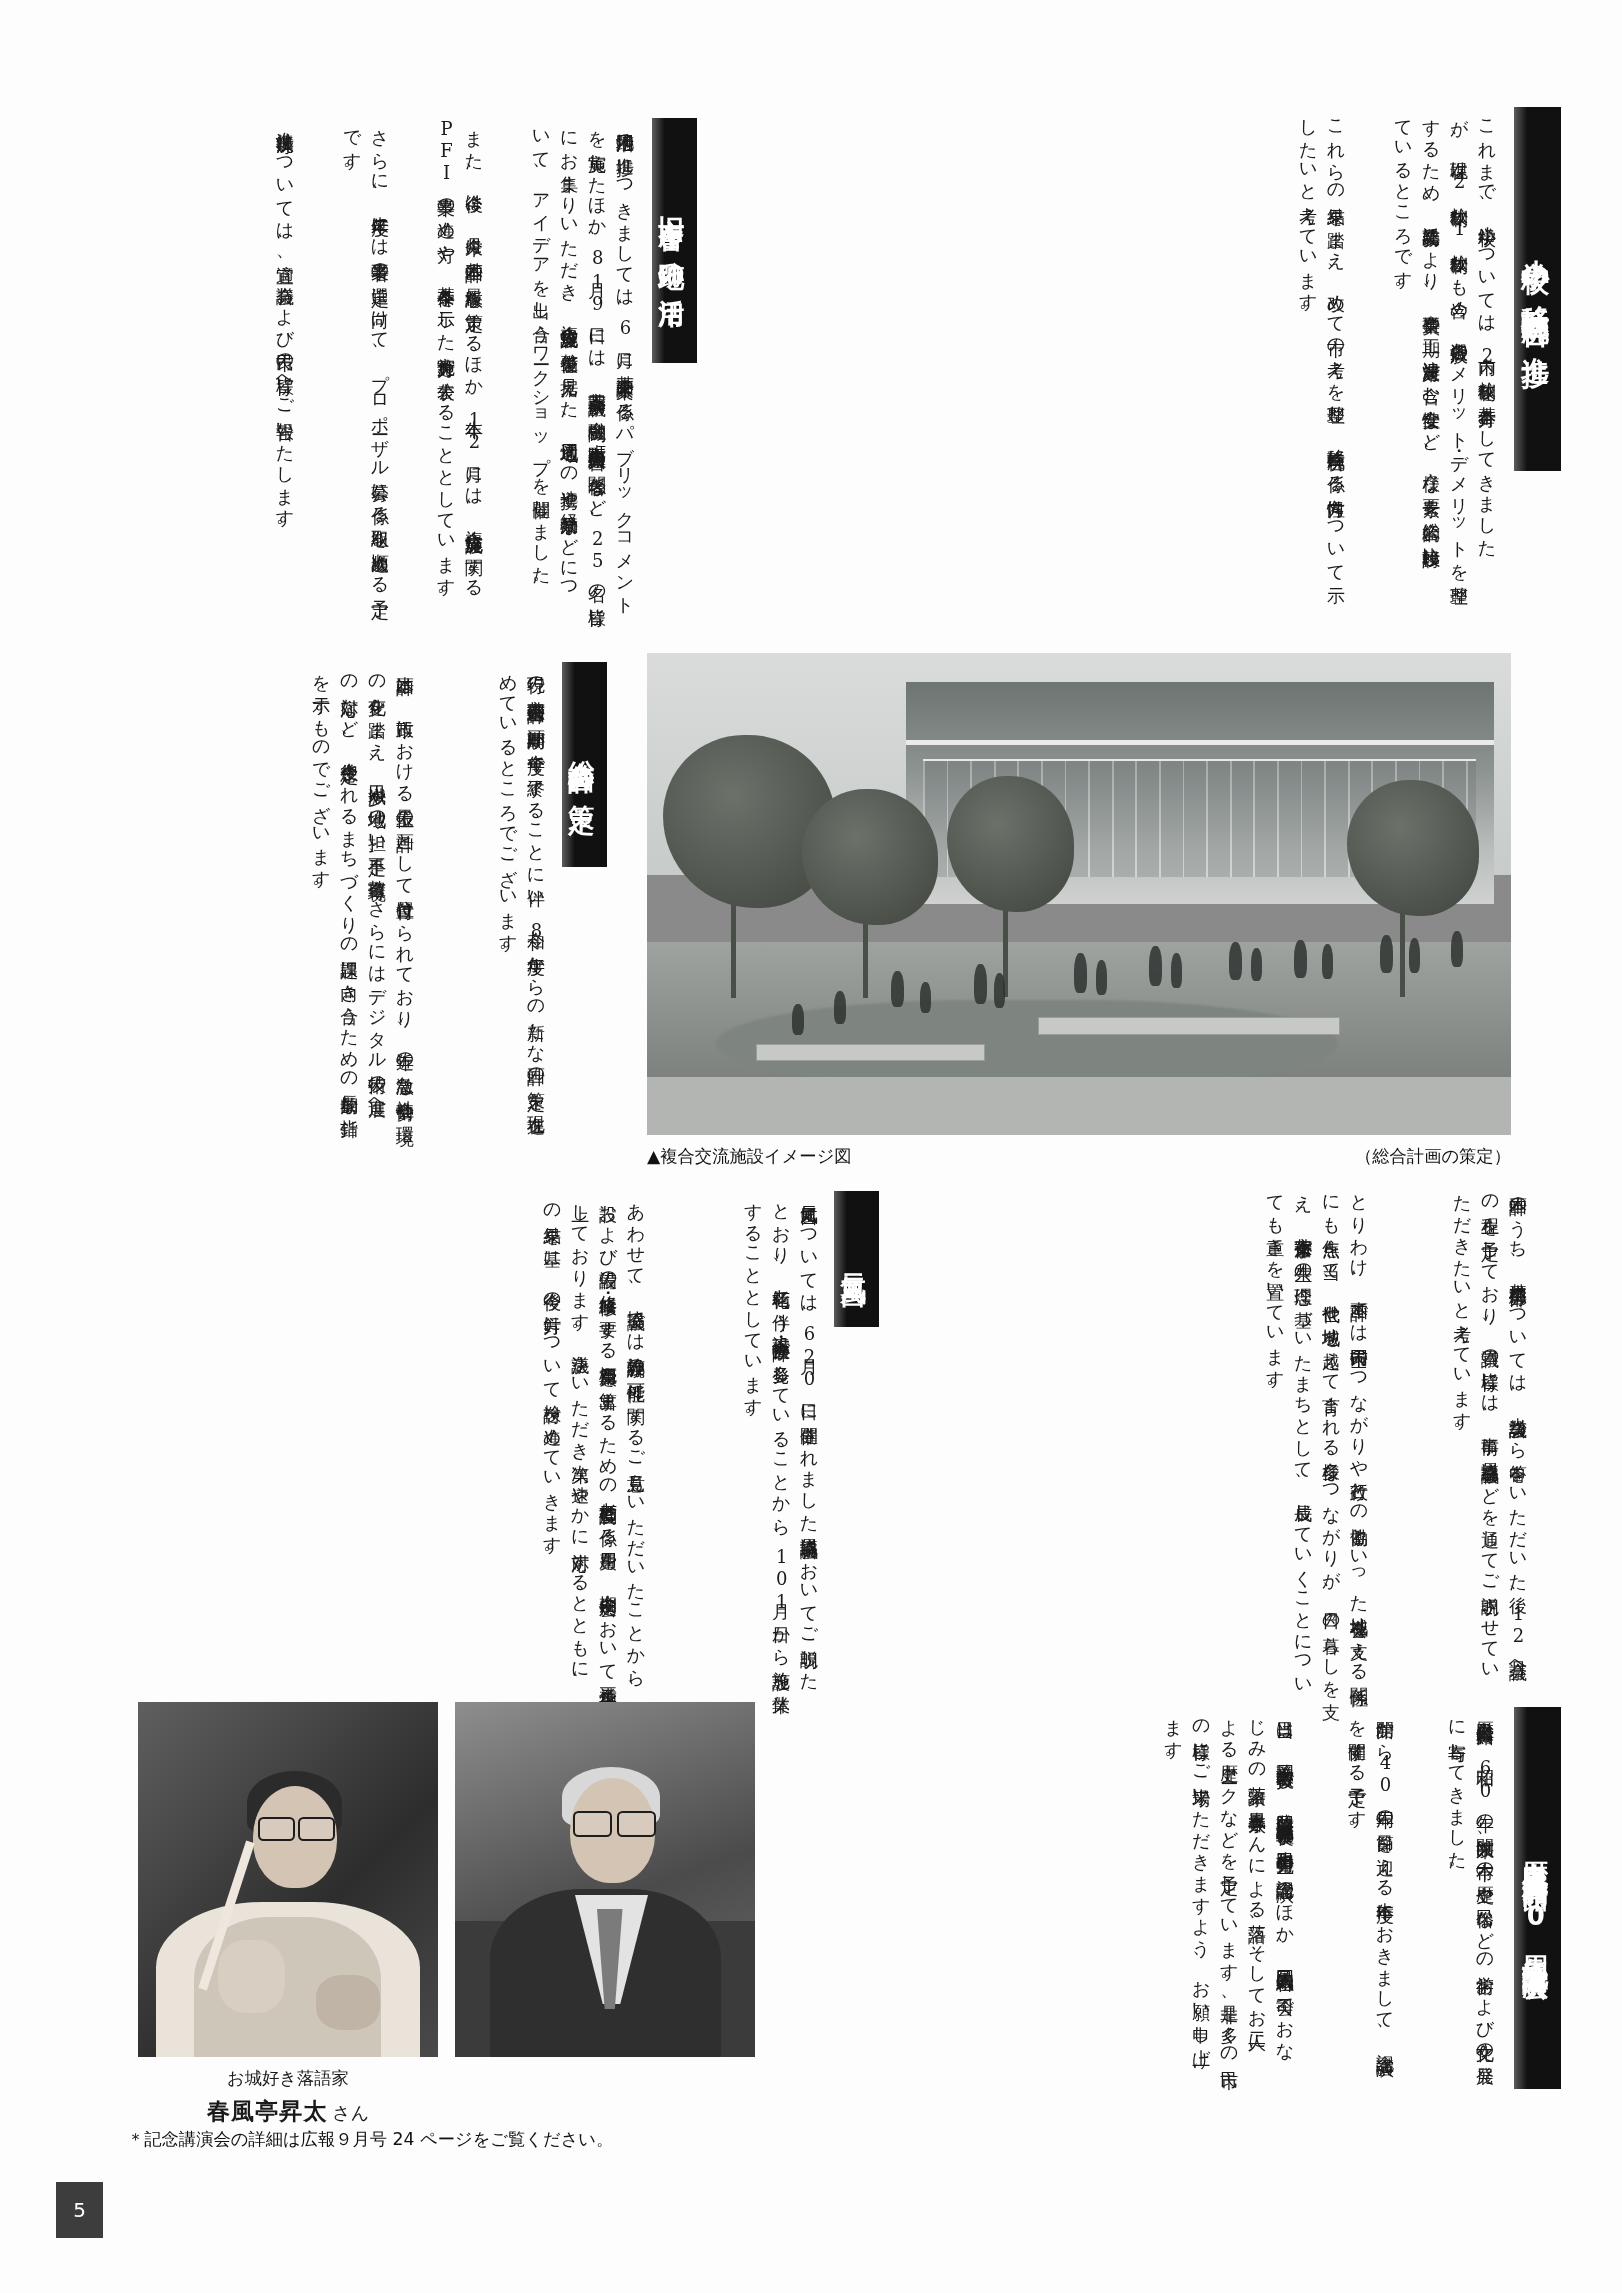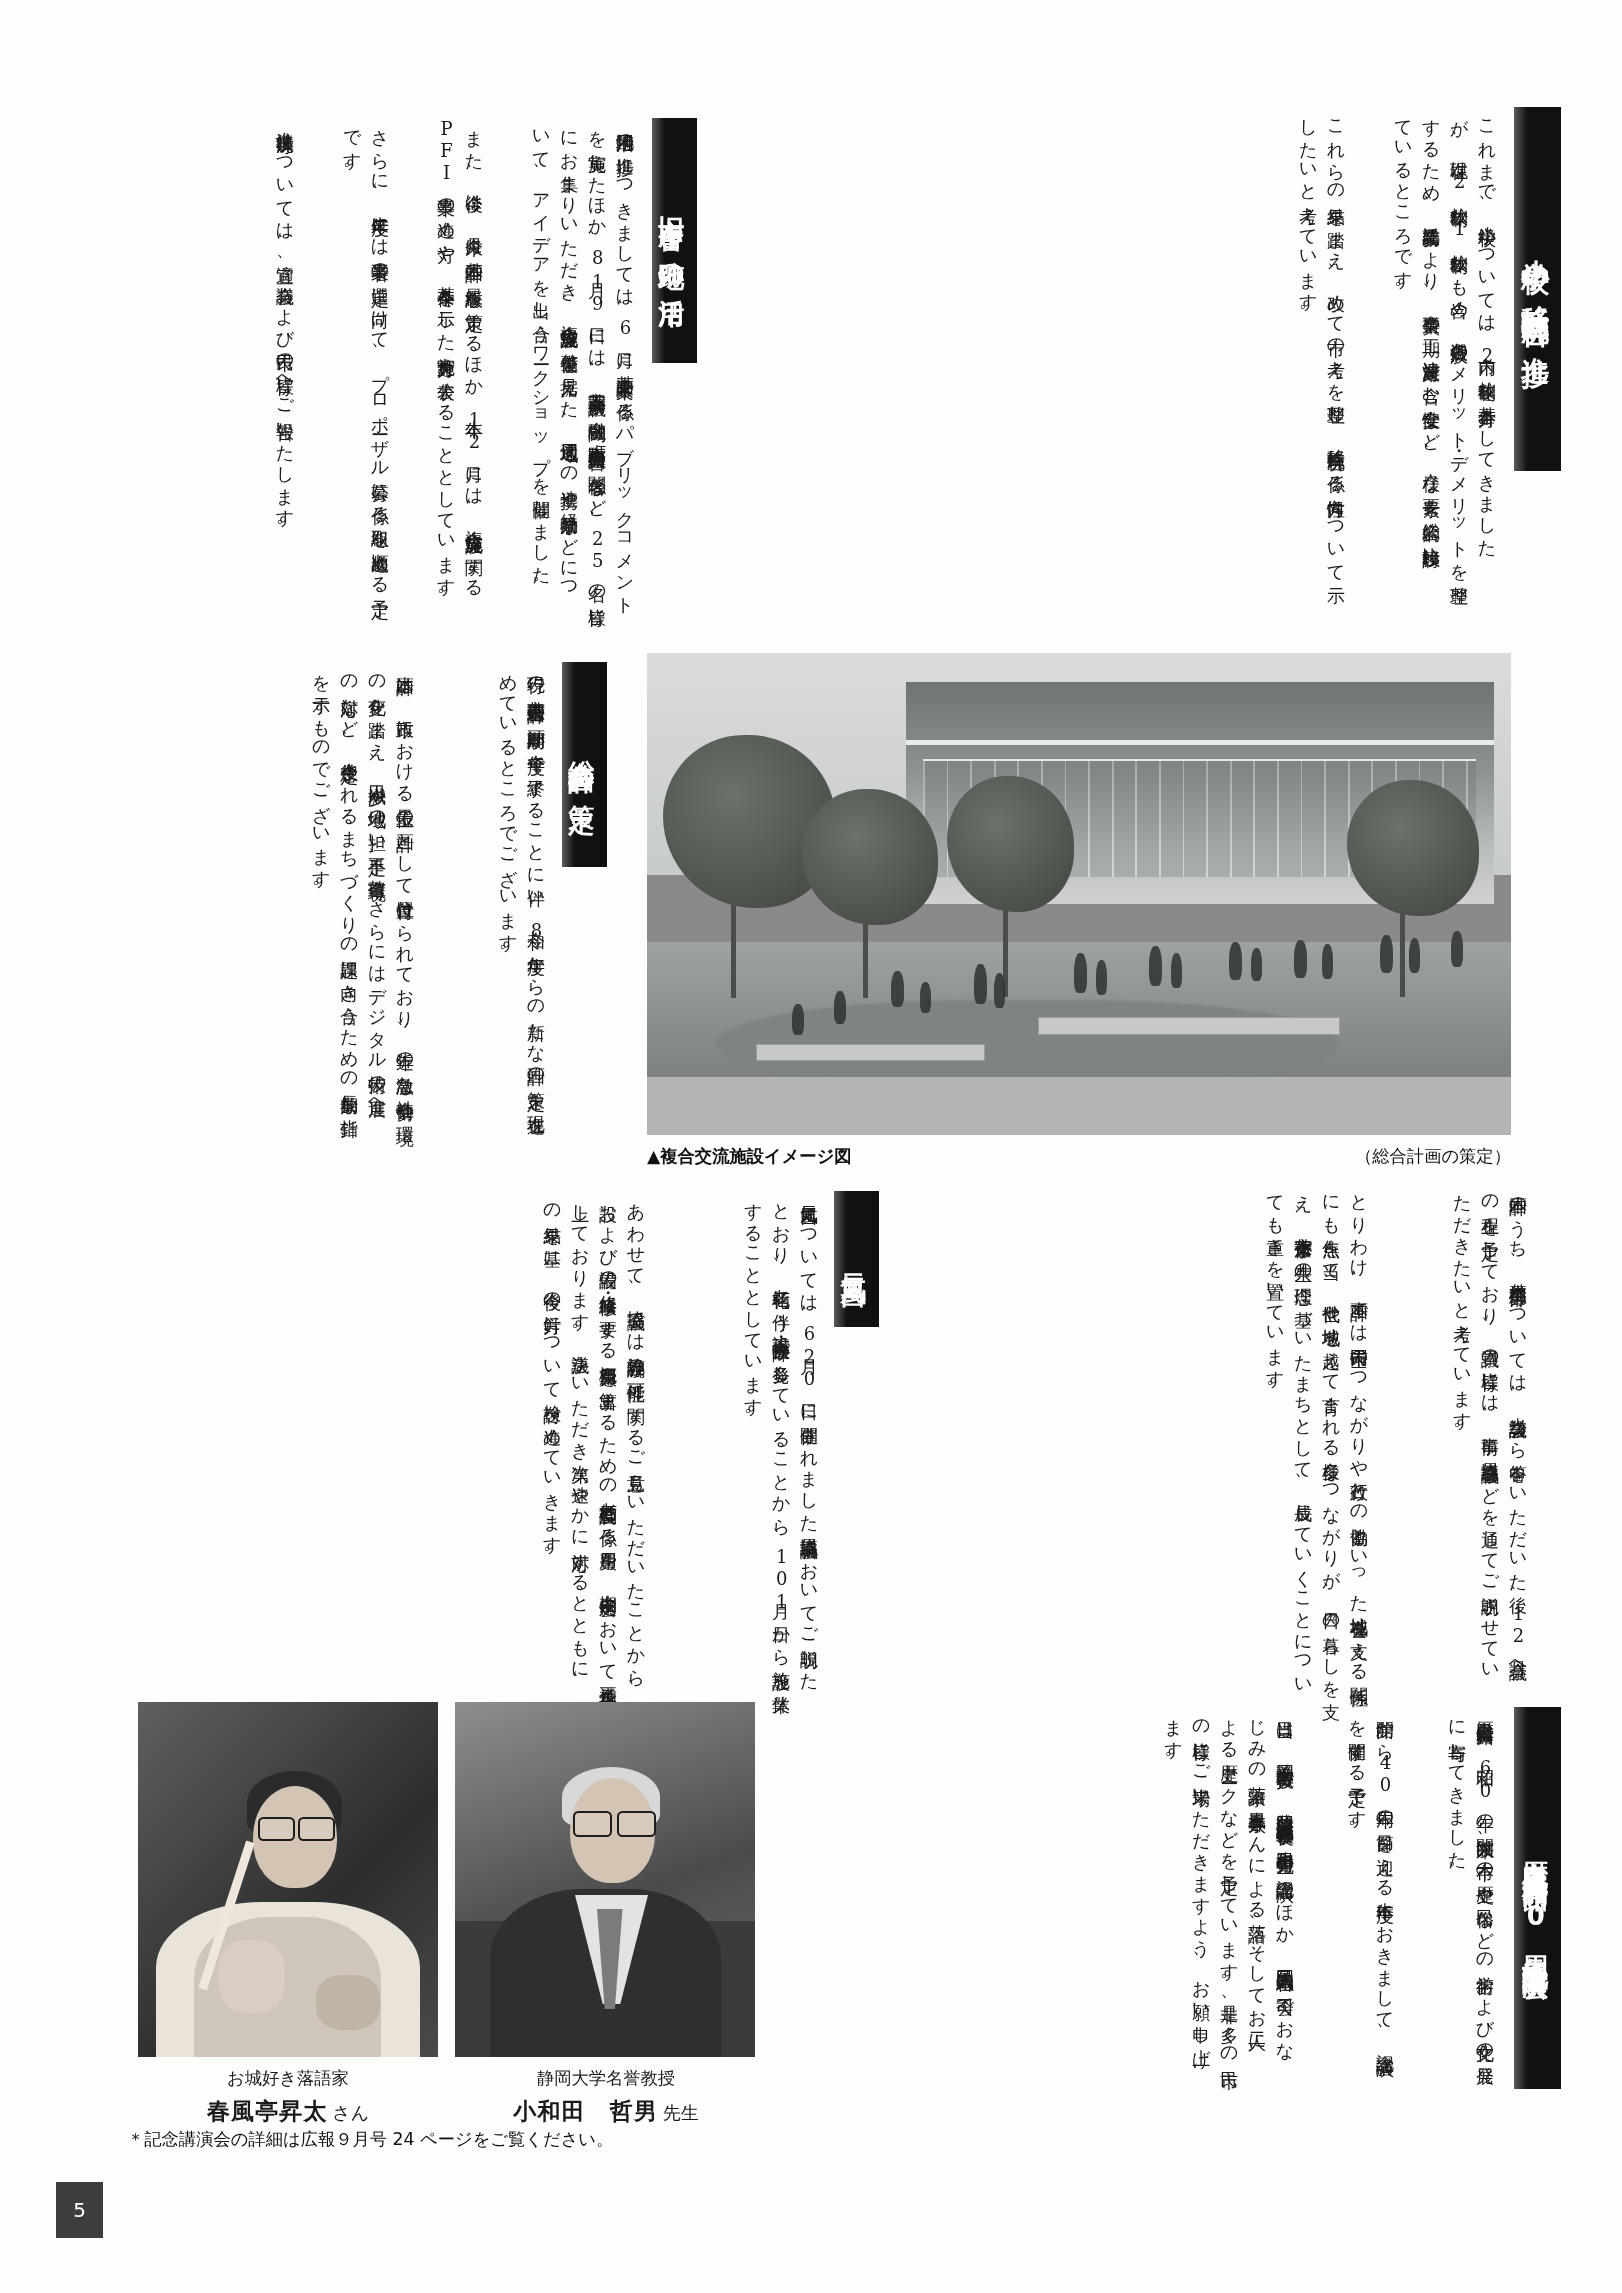--- a/index.html
+++ b/index.html
@@ -204,21 +204,21 @@
     <div class="cg-fig" style="left:604px; top:295px; width:11px; height:33px;"></div>
     <div class="cg-fig" style="left:647px; top:287px; width:12.7px; height:38px;"></div>
     <div class="cg-fig" style="left:675px; top:291px; width:11px; height:35px;"></div>
     <div class="cg-fig" style="left:733px; top:282px; width:12.7px; height:38px;"></div>
     <div class="cg-fig" style="left:762px; top:285px; width:11px; height:35px;"></div>
     <div class="cg-fig" style="left:804px; top:278px; width:11.8px; height:36px;"></div>
     <div class="cg-fig" style="left:187px; top:338px; width:11.8px; height:33px;"></div>
     <div class="cg-fig" style="left:145px; top:351px; width:11.8px; height:31px;"></div>
   </div>
 
-  <div class="cap" style="left:647px; top:1144px;font-weight:bold;">▲複合交流施設イメージ図</div>
+  <div class="cap" style="left:647px; top:1144px;">▲複合交流施設イメージ図</div>
   <div class="cap" style="left:1355px; top:1144px;">（総合計画の策定）</div>
 
   <div class="vhead mid" style="right:1016px; top:662px; height:205px; width:45px;">総合計画の策定</div>
 
   <div class="vcol vtext" style="right:1073px; top:662px; height:455px; width:27px;">現行の安芸市総合計画の計画期間が今年度で終了することに伴い、令和8年度からの新たな計画の策定を現在進めているところでございます。</div>
 
   <div class="vcol vtext" style="right:1204px; top:662px; height:455px; width:27px;">本計画は、市政における最上位の計画として位置付けられており、近年の急激な社会情勢や環境の変化を踏まえ、人口減少や地域の担い手不足、教育環境、さらにはデジタル技術の進展への対応など、今後想定されるまちづくりの課題に向き合うための長期的な指針を示すものでございます。</div>
 
   <div class="vcol vtext" style="right:250px; top:1182px; height:509px; width:27px;">とりわけ、本計画では市民同士のつながりや行政との協働といった地域社会を支える関係性にも焦点を当て、世代や地域を越えて育まれる多様なつながりが、日々の暮らしを支え、安芸市全体が共生の理念に基づいたまちとして、成長していくことについても重きを置いています。</div>
 
@@ -262,24 +262,19 @@
     <div style="position:absolute; left:120px; top:193px; width:73px; height:109px; background:#e3e3e3; clip-path: polygon(0 0,100% 0,62% 100%,38% 100%);"></div>
     <div style="position:absolute; left:142px; top:207px; width:25.5px; height:100px; background:#7b7b7b; clip-path: polygon(0 0,100% 0,70% 100%,30% 100%);"></div>
   </div>
 
   <div class="pname" style="left:120px; top:2066px; width:336px;">
     <span class="role">お城好き落語家</span>
     <span class="nm">春風亭昇太</span>
     <span class="hon">さん</span>
   </div>
 
-  <div class="pname" style="left:438px; top:2066px; width:336px;">
-    <span class="role">静岡大学名誉教授</span>
-    <span class="nm">小和田　哲男</span>
-    <span class="hon">先生</span>
-  </div>
 
   <div class="note" style="left:127px; top:2127px;">＊記念講演会の詳細は広報９月号 24 ページをご覧ください。</div>
 
   <div class="footer-box">5</div>
 
 </div>
 
 
 </body></html>

